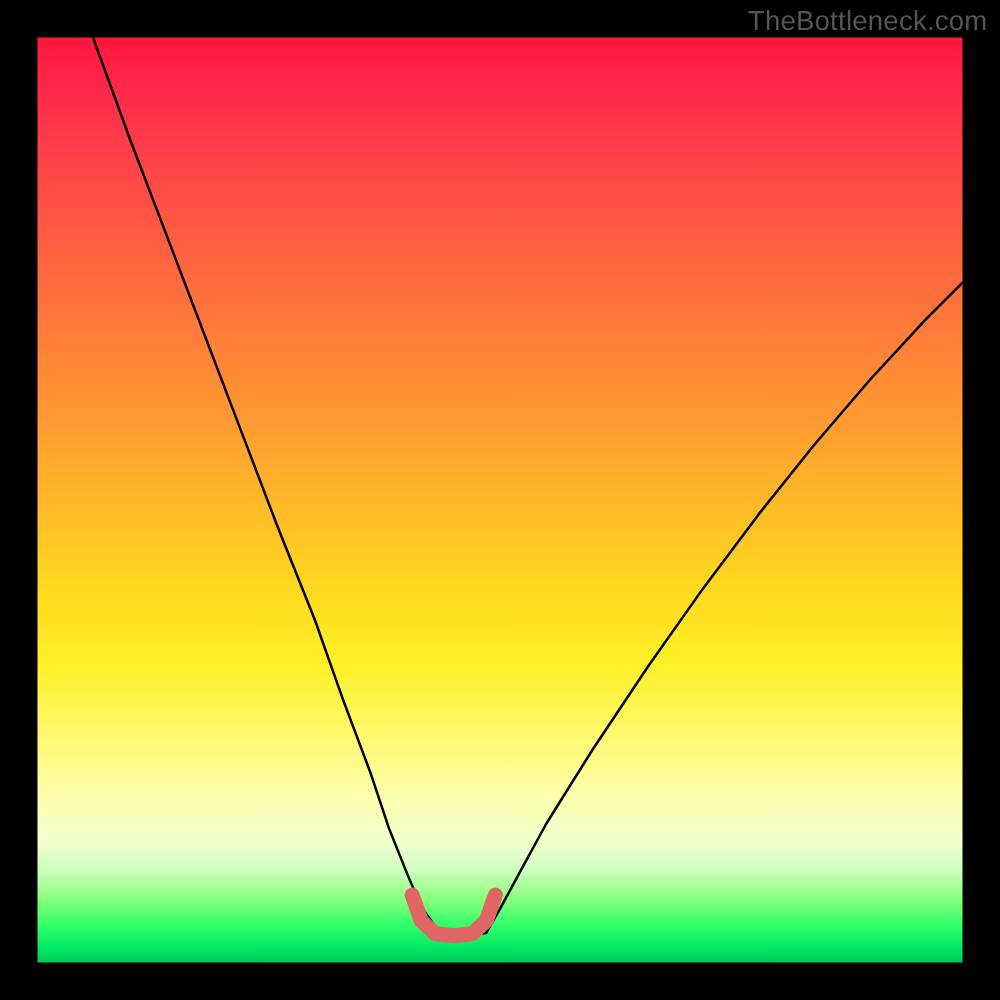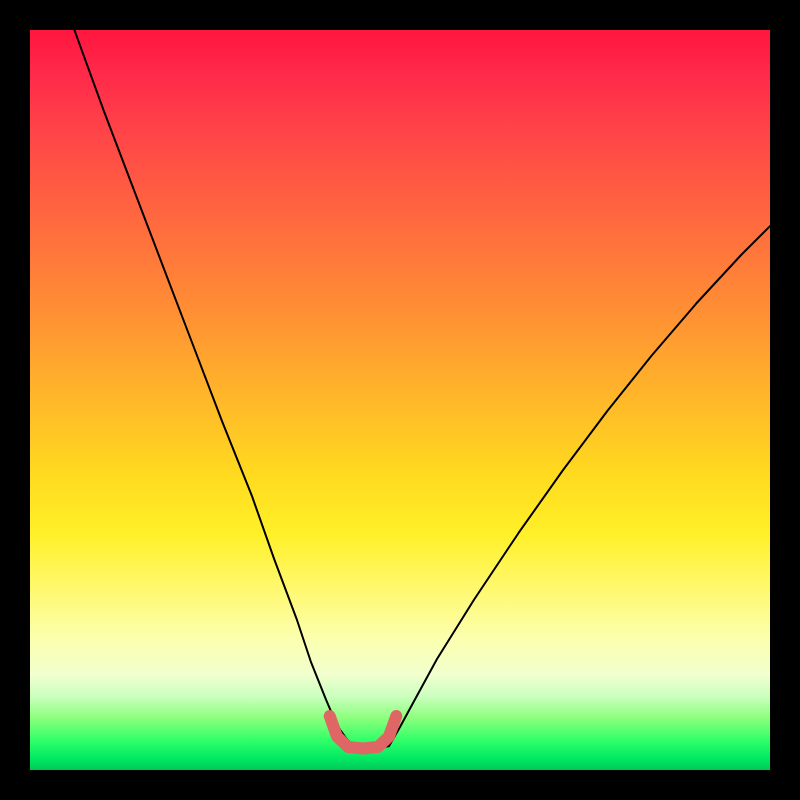--- a/index.html
+++ b/index.html
@@ -68,14 +68,15 @@
   <div class="plot-area">
 
     <svg class="curve" viewBox="0 0 740 740" preserveAspectRatio="none">
 
     <path d="M44.40 0.00 L74.00 81.40 L103.60 159.10 L133.20 236.80 L162.80 314.50 L192.40 392.20 L222.00 466.20 L244.20 529.10 L266.40 588.30 L281.20 632.70 L296.00 669.70 L307.10 695.60 L321.90 716.32 L344.10 717.80 L358.90 716.32 L370.00 697.08 L384.80 669.70 L407.00 629.00 L444.00 569.80 L488.40 503.20 L532.80 440.30 L577.20 381.10 L621.60 325.60 L666.00 273.80 L710.40 225.70 L740.00 196.10" fill="none" stroke="#000000" stroke-width="2" stroke-linecap="round" stroke-linejoin="round"></path>
         <path d="M299.70 685.98 L307.10 706.70 L318.20 717.06 L333.00 718.54 L347.80 717.06 L358.90 706.70 L366.30 685.98" fill="none" stroke="#e06666" stroke-width="12" stroke-linecap="round" stroke-linejoin="round"></path>
       </svg>
 
   </div>
 
+  <div class="watermark">TheBottleneck.com</div>
 
 </div>
 
 </body></html>

